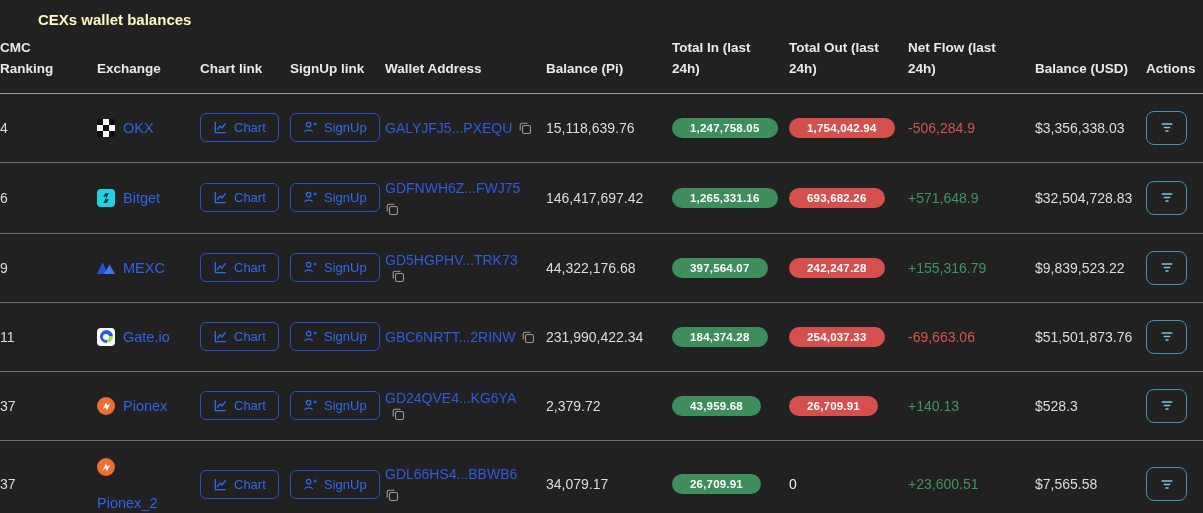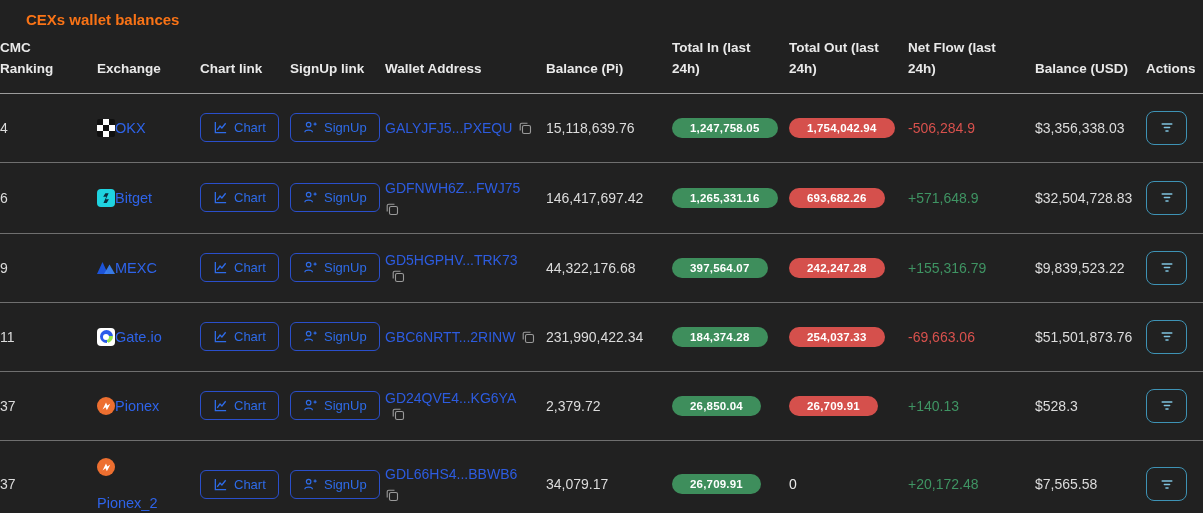--- a/index.html
+++ b/index.html
@@ -5,22 +5,23 @@
   * { box-sizing: border-box; margin: 0; padding: 0; }
   html, body { width: 1203px; height: 513px; overflow: hidden; }
   body {
     background: #212121;
     font-family: "Liberation Sans", sans-serif;
     color: #d9d9d9;
   }
   .page-title {
     font-size: 15px;
     font-weight: 700;
-    color: #f97316;
+    color: #fef9c3;
     padding: 11px 0 0 26px;
+    margin-left: 12px;
   }
   table {
     width: 1203px;
     border-collapse: collapse;
     table-layout: fixed;
   }
   thead th {
     text-align: left;
     vertical-align: bottom;
     font-size: 13.5px;
@@ -35,21 +36,21 @@
     vertical-align: middle;
     font-size: 14px;
     color: #dcdcdc;
     padding: 17px 10px 17px 0;
   }
   tbody tr { border-bottom: 1px solid #6f6f6f; }
   tbody tr:last-child { border-bottom: 1px solid #9c9c9c; }
   th:first-child, td:first-child { }
 
   
-  .exch { display: flex; align-items: center; }
+  .exch { display: flex; align-items: center; gap: 8px; }
   .exch.stacked { flex-direction: column; align-items: flex-start; gap: 19px; }
   .exch-name {
     color: #2e63e8; font-size: 14.5px; text-decoration: none; cursor: pointer;
     white-space: nowrap;
   }
   .logo { width: 18px; height: 18px; flex: 0 0 18px; display: inline-flex;
           align-items: center; justify-content: center; }
   .logo svg { display: block; }
   .logo.okx {
     background-color: #ffffff; border-radius: 2px;
@@ -348,21 +349,21 @@
             </svg>
         <span>SignUp</span>
           </button></td>
       <td><span>
         <a class="wallet-link">GD24QVE4...KG6YA</a><button class="copy-btn"><svg width="14" height="14" viewBox="0 0 14 14">
                 <rect x="4.5" y="4.5" width="8" height="8" rx="1.6" fill="none" stroke="#9a9a9a" stroke-width="1.1"></rect>
                 <path d="M9.5 2.2 H3.8 A1.6 1.6 0 0 0 2.2 3.8 V9.5" fill="none" stroke="#9a9a9a" stroke-width="1.1"></path>
               </svg></button>
       </span></td>
       <td>2,379.72</td>
-      <td><span class="badge green">26,850.04</span></td>
+      <td><span class="badge green">43,959.68</span></td>
       <td><span class="badge red">26,709.91</span></td>
       <td><span class="netflow pos">+140.13</span></td>
       <td>$528.3</td>
       <td><button class="action-btn">
             <svg width="14" height="11" viewBox="0 0 16 12">
               <path d="M2.5 2 h11 M5 6 h6 M6.8 10 h2.4" stroke="#7fc2de" stroke-width="1.7" stroke-linecap="round"></path>
             </svg>
           </button></td>
     </tr>
 
@@ -395,21 +396,21 @@
           </button></td>
       <td><span class="wallet-wrap">
         <a class="wallet-link">GDL66HS4...BBWB6</a><button class="copy-btn"><svg width="14" height="14" viewBox="0 0 14 14">
                 <rect x="4.5" y="4.5" width="8" height="8" rx="1.6" fill="none" stroke="#9a9a9a" stroke-width="1.1"></rect>
                 <path d="M9.5 2.2 H3.8 A1.6 1.6 0 0 0 2.2 3.8 V9.5" fill="none" stroke="#9a9a9a" stroke-width="1.1"></path>
               </svg></button>
       </span></td>
       <td>34,079.17</td>
       <td><span class="badge green">26,709.91</span></td>
       <td><span class="plain-value">0</span></td>
-      <td><span class="netflow pos">+20,172.48</span></td>
+      <td><span class="netflow pos">+23,600.51</span></td>
       <td>$7,565.58</td>
       <td><button class="action-btn">
             <svg width="14" height="11" viewBox="0 0 16 12">
               <path d="M2.5 2 h11 M5 6 h6 M6.8 10 h2.4" stroke="#7fc2de" stroke-width="1.7" stroke-linecap="round"></path>
             </svg>
           </button></td>
     </tr>
   </tbody>
 
 </table>

